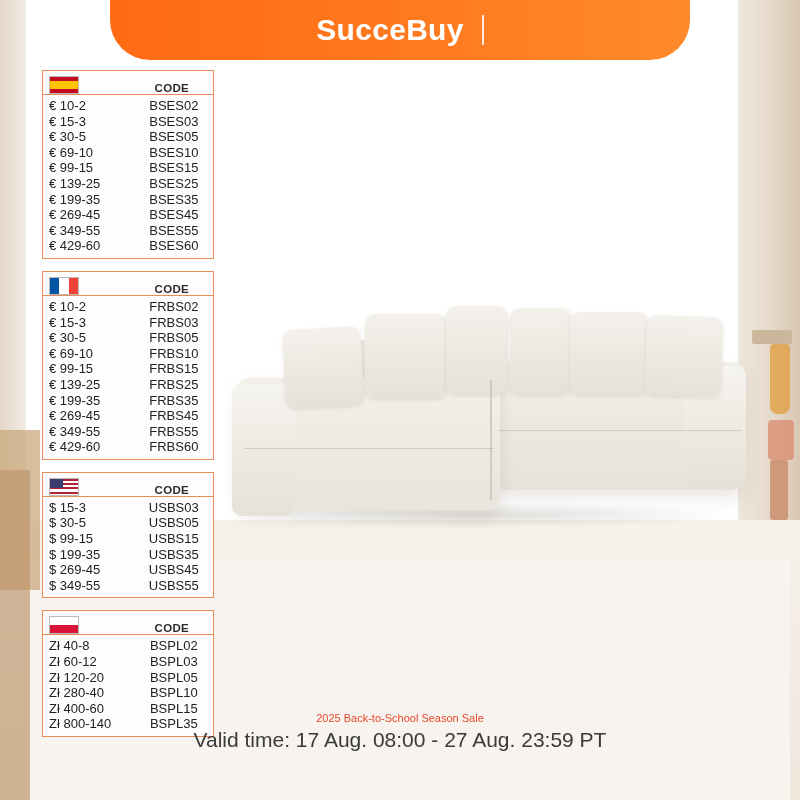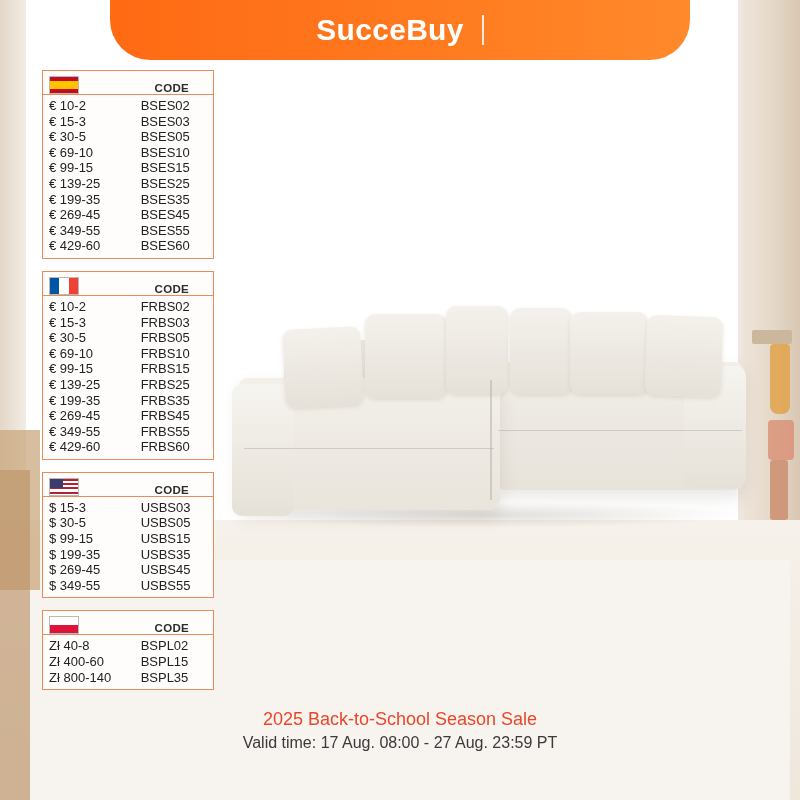--- a/index.html
+++ b/index.html
@@ -186,21 +186,21 @@
     line-height: 15.6px;
     padding: 0 6px;
     box-sizing: border-box;
   }
   .coupon-amount {
     width: 58%;
     white-space: nowrap;
   }
   .coupon-code {
     width: 42%;
-    text-align: left;
+    text-align: center;
     white-space: nowrap;
   }
 
   
   .sofa {
     position: absolute;
     left: 232px;
     top: 280px;
     width: 520px;
     height: 260px;
@@ -273,26 +273,26 @@
   
   .sale {
     position: absolute;
     left: 0;
     right: 0;
     bottom: 48px;
     text-align: center;
   }
   .sale-title {
     color: #e8472b;
-    font-size: 18px;
+    font-size: 11px;
     margin-bottom: 4px;
   }
   .sale-valid {
     color: #3a3a3a;
-    font-size: 16px;
+    font-size: 21px;
   }
 </style>
 </head>
 <body>
 
 <div class="stage">
 
   <div class="bg-wall"></div>
   <div class="bg-left-edge"></div>
   <div class="bg-right-wall"></div>
@@ -445,20 +445,32 @@
 
     <div class="coupon-table">
       <div class="coupon-head">
         <span class="flag flag-pl"></span>
         <span class="code-label">CODE</span>
       </div>
       <div class="coupon-rows">
         <div class="coupon-row">
             <span class="coupon-amount">Zł 40-8</span>
             <span class="coupon-code">BSPL02</span>
+          </div>
+        <div class="coupon-row">
+            <span class="coupon-amount">Zł 60-12</span>
+            <span class="coupon-code">BSPL03</span>
+          </div>
+        <div class="coupon-row">
+            <span class="coupon-amount">Zł 120-20</span>
+            <span class="coupon-code">BSPL05</span>
+          </div>
+        <div class="coupon-row">
+            <span class="coupon-amount">Zł 280-40</span>
+            <span class="coupon-code">BSPL10</span>
           </div>
         <div class="coupon-row">
             <span class="coupon-amount">Zł 400-60</span>
             <span class="coupon-code">BSPL15</span>
           </div>
         <div class="coupon-row">
             <span class="coupon-amount">Zł 800-140</span>
             <span class="coupon-code">BSPL35</span>
           </div>
 

